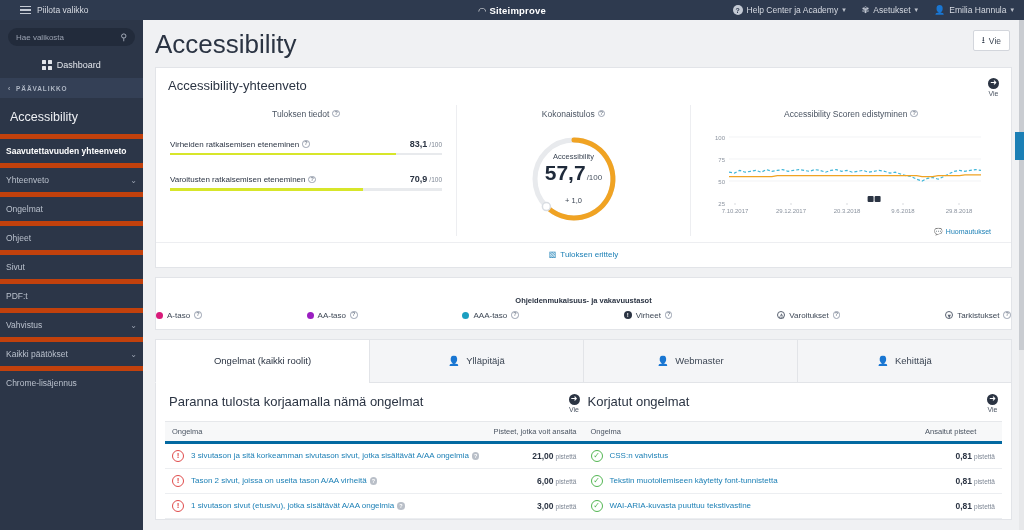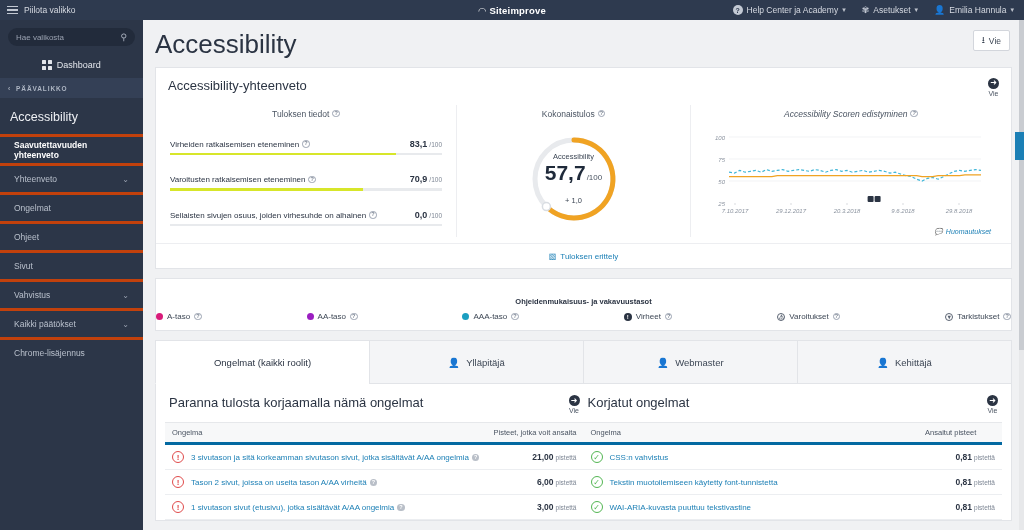--- a/index.html
+++ b/index.html
@@ -10,21 +10,21 @@
     overflow: hidden;
   }
   .app { position: relative; width: 1024px; height: 530px; display: flex; flex-direction: column; }
 
   
   .topbar {
     height: 20px; background: #2e3a4f; color: #d6dae2;
     display: flex; align-items: center; font-size: 8.5px; flex: none;
     position: relative;
   }
-  .tb-left { display: flex; align-items: center; gap: 6px; padding-left: 7px; width: 250px; }
+  .tb-left { display: flex; align-items: center; gap: 6px; padding-left: 20px; width: 250px; }
   .hamburger { display: inline-flex; flex-direction: column; gap: 2px; }
   .hamburger i { display: block; width: 11px; height: 1.5px; background: #c3c9d4; }
   .tb-center { position: absolute; left: 0; right: 0; text-align: center; font-size: 9.5px;
                color: #fff; font-weight: 600; letter-spacing: .2px; pointer-events: none; }
   .tb-center span.logo-mark { font-weight: 400; }
   .tb-right { margin-left: auto; display: flex; align-items: center; gap: 16px; padding-right: 10px; }
   .tb-item { display: flex; align-items: center; gap: 4px; color: #d6dae2; white-space: nowrap; }
   .circ-icon { width: 10px; height: 10px; border-radius: 50%; background: #c3c9d4; color: #2e3a4f;
                font-size: 7px; display: flex; align-items: center; justify-content: center; font-weight: 700;}
   .caret { font-size: 7px; opacity: .85; }
@@ -50,22 +50,22 @@
     height: 26px; font-size: 9px; color: #e3e6ec; font-weight: 500;
   }
   .dash-grid { display: grid; grid-template-columns: 4px 4px; grid-template-rows: 4px 4px; gap: 1.5px; }
   .dash-grid i { background: #e3e6ec; display: block; border-radius: .5px; }
   .mainmenu-bar {
     background: #344056; height: 20px; display: flex; align-items: center; gap: 5px;
     padding-left: 8px; font-size: 6.5px; letter-spacing: .9px; color: #aeb6c4; font-weight: 600;
   }
   .side-title { font-size: 12.5px; color: #eef0f4; padding: 12px 10px 10px 10px; font-weight: 400; }
   .nav-item {
-    height: 29px; display: flex; align-items: center; padding: 0 14px;
-    font-size: 8.5px; color: #b9c0cc; border-top: 3px solid #c2410c;
+    height: 29px; display: flex; align-items: center; padding: 0 6px;
+    font-size: 8.5px; color: #b9c0cc; border-top: 5px solid #c2410c;
   }
   .nav-item.active { color: #ffffff; font-weight: 700; }
   .nav-item .chev { margin-left: auto; font-size: 8px; color: #9aa2b1; }
 
   
   .main { flex: 1; background: #f0f1f3; min-width: 0; display: flex; flex-direction: column; position: relative; }
   .page-head { display: flex; align-items: flex-start; padding: 10px 14px 8px 12px; background:#f0f1f3; }
   .page-title { font-size: 26px; color: #2b3443; font-weight: 400; line-height: 1.1; }
   .export-btn {
     margin-left: auto; background: #fff; border: 1px solid #d3d6dc; border-radius: 2px;
@@ -87,21 +87,21 @@
   .vie-circle {
     width: 11px; height: 11px; border-radius: 50%; background: #2b3443; color: #fff;
     font-size: 8px; display: flex; align-items: center; justify-content: center; line-height: 1;
   }
 
   
   .summary-row { display: flex; padding: 4px 0 0 0; }
   .sum-col { padding: 0 14px; }
   .sum-col.c1 { width: 300px; }
   .sum-col.c2 { width: 235px; border-left: 1px solid #edeef1; border-right: 1px solid #edeef1; }
-  .sum-col.c3 { flex: 1; font-style: italic; }
+  .sum-col.c3 { flex: 1; }
   .sum-head {
     text-align: center; font-size: 8.5px; color: #4a5462; padding: 4px 0 12px 0;
     display: flex; align-items: center; justify-content: center; gap: 3px;
   }
   .q-ico {
     width: 7.5px; height: 7.5px; border-radius: 50%; border: 1px solid #9aa2b1;
     color: #7d8694; font-size: 5.5px; display: inline-flex; align-items: center;
     justify-content: center; font-weight: 700; line-height: 1; flex: none;
   }
   .metric { margin-bottom: 11px; }
@@ -260,20 +260,23 @@
       <div class="nav-item">
         <span>Ongelmat</span>
       </div>
       <div class="nav-item">
         <span>Ohjeet</span>
       </div>
       <div class="nav-item">
         <span>Sivut</span>
       </div>
       <div class="nav-item">
+        <span>PDF:t</span>
+      </div>
+      <div class="nav-item">
         <span>Vahvistus</span>
         <span class="chev">⌄</span>
       </div>
       <div class="nav-item">
         <span>Kaikki päätökset</span>
         <span class="chev">⌄</span>
       </div>
       <div class="nav-item">
         <span>Chrome-lisäjennus</span>
       </div>
@@ -329,33 +332,20 @@
                     <span class="q-ico">?</span>
                   </span>
                   <span class="metric-val">70,9</span>
                   <span class="metric-max">/100</span>
                 </div>
                 <div class="bar-bg">
                     <div class="bar-fg" style="width:70.9%"></div>
                   </div>
               </div>
 
-              <div class="metric">
-                <div class="metric-top">
-                  <span class="metric-label">
-                    <span>Sellaisten sivujen osuus, joiden virhesuhde on alhainen</span>
-                    <span class="q-ico">?</span>
-                  </span>
-                  <span class="metric-val">0,0</span>
-                  <span class="metric-max">/100</span>
-                </div>
-                <div class="bar-bg">
-                    <div class="bar-fg" style="width:0%"></div>
-                  </div>
-              </div>
             </div>
 
             <div class="sum-col c2">
               <div class="sum-head">
                 <span>Kokonaistulos</span>
                 <span class="q-ico">?</span>
               </div>
               <div class="gauge-wrap">
                 <div class="gauge">
                   <svg width="92" height="92" viewBox="0 0 92 92">

